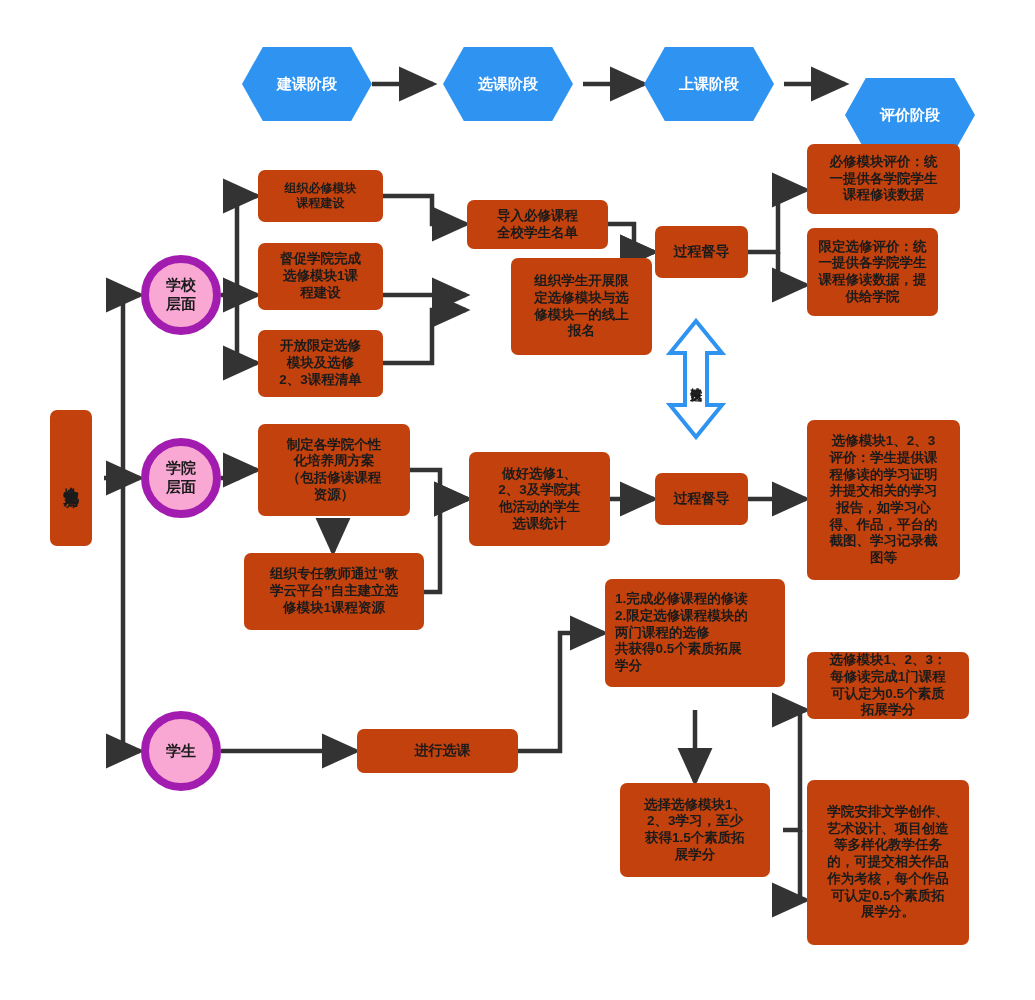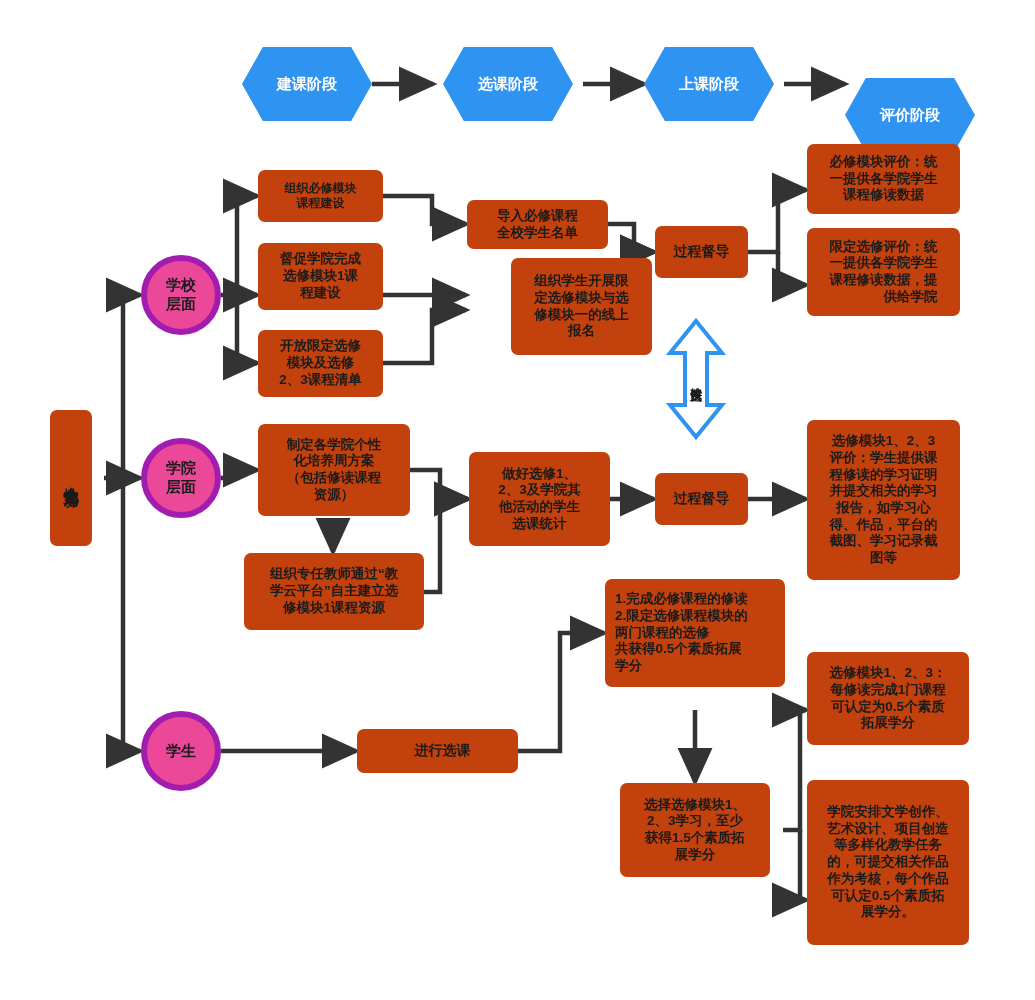--- a/index.html
+++ b/index.html
@@ -43,22 +43,22 @@
     border-radius: 7px;
   }
   .hex {
     background: #2f93f2;
     color: #ffffff;
     clip-path: polygon(16% 0%, 84% 0%, 100% 50%, 84% 100%, 16% 100%, 0% 50%);
     border-radius: 0;
     font-size: 15px;
   }
   .circle {
-    background: #ec4899;
-    border: 6px solid #a21caf;
+    background: #f9a8d4;
+    border: 8px solid #a21caf;
     border-radius: 50%;
     color: #1b1b1b;
     font-size: 15px;
   }
   .vertical-label {
     writing-mode: vertical-rl;
     text-orientation: upright;
     letter-spacing: 1px;
     font-size: 15px;
   }
@@ -169,21 +169,21 @@
   <div class="node box" style="left:467px;top:258px;width:141px;height:97px;font-size:13.5px;margin-left:44px;">组织学生开展限
 定选修模块与选
 修模块一的线上
 报名</div>
 
   <div class="node box" style="left:655px;top:226px;width:93px;height:52px;font-size:14px;">过程督导</div>
 
   <div class="node box" style="left:807px;top:144px;width:153px;height:70px;font-size:13.5px;">必修模块评价：统
 一提供各学院学生
 课程修读数据</div>
-  <div class="node box" style="left:807px;top:228px;width:153px;height:88px;font-size:13.5px;text-align:right;">限定选修评价：统
+  <div class="node box" style="left:807px;top:228px;width:131px;height:88px;font-size:13.5px;">限定选修评价：统
 一提供各学院学生
 课程修读数据，提
 供给学院</div>
 
   <div class="feedback" style="left:666px;top:318px;width:60px;height:122px;">
     <svg width="60" height="122" viewBox="0 0 60 122">
       <path d="M30,3 L56,35 L41,35 L41,87 L56,87 L30,119 L4,87 L19,87 L19,35 L4,35 Z" fill="none" stroke="#2f93f2" stroke-width="4"></path>
     </svg>
     <span class="fb-text">反馈改进</span>
   </div>
@@ -216,21 +216,21 @@
   <div class="node box" style="left:605px;top:579px;width:180px;height:108px;font-size:13.5px;text-align:left;justify-content:flex-start;padding:0 10px;">1.完成必修课程的修读
 2.限定选修课程模块的
 两门课程的选修
 共获得0.5个素质拓展
 学分</div>
   <div class="node box" style="left:620px;top:783px;width:150px;height:94px;font-size:13.5px;">选择选修模块1、
 2、3学习，至少
 获得1.5个素质拓
 展学分</div>
 
-  <div class="node box" style="left:807px;top:652px;width:162px;height:93px;font-size:13.5px;">选修模块1、2、3：
+  <div class="node box" style="left:807px;top:652px;width:162px;height:67px;font-size:13.5px;">选修模块1、2、3：
 每修读完成1门课程
 可认定为0.5个素质
 拓展学分</div>
   <div class="node box" style="left:807px;top:780px;width:162px;height:165px;font-size:13.5px;">学院安排文学创作、
 艺术设计、项目创造
 等多样化教学任务
 的，可提交相关作品
 作为考核，每个作品
 可认定0.5个素质拓
 展学分。</div>

